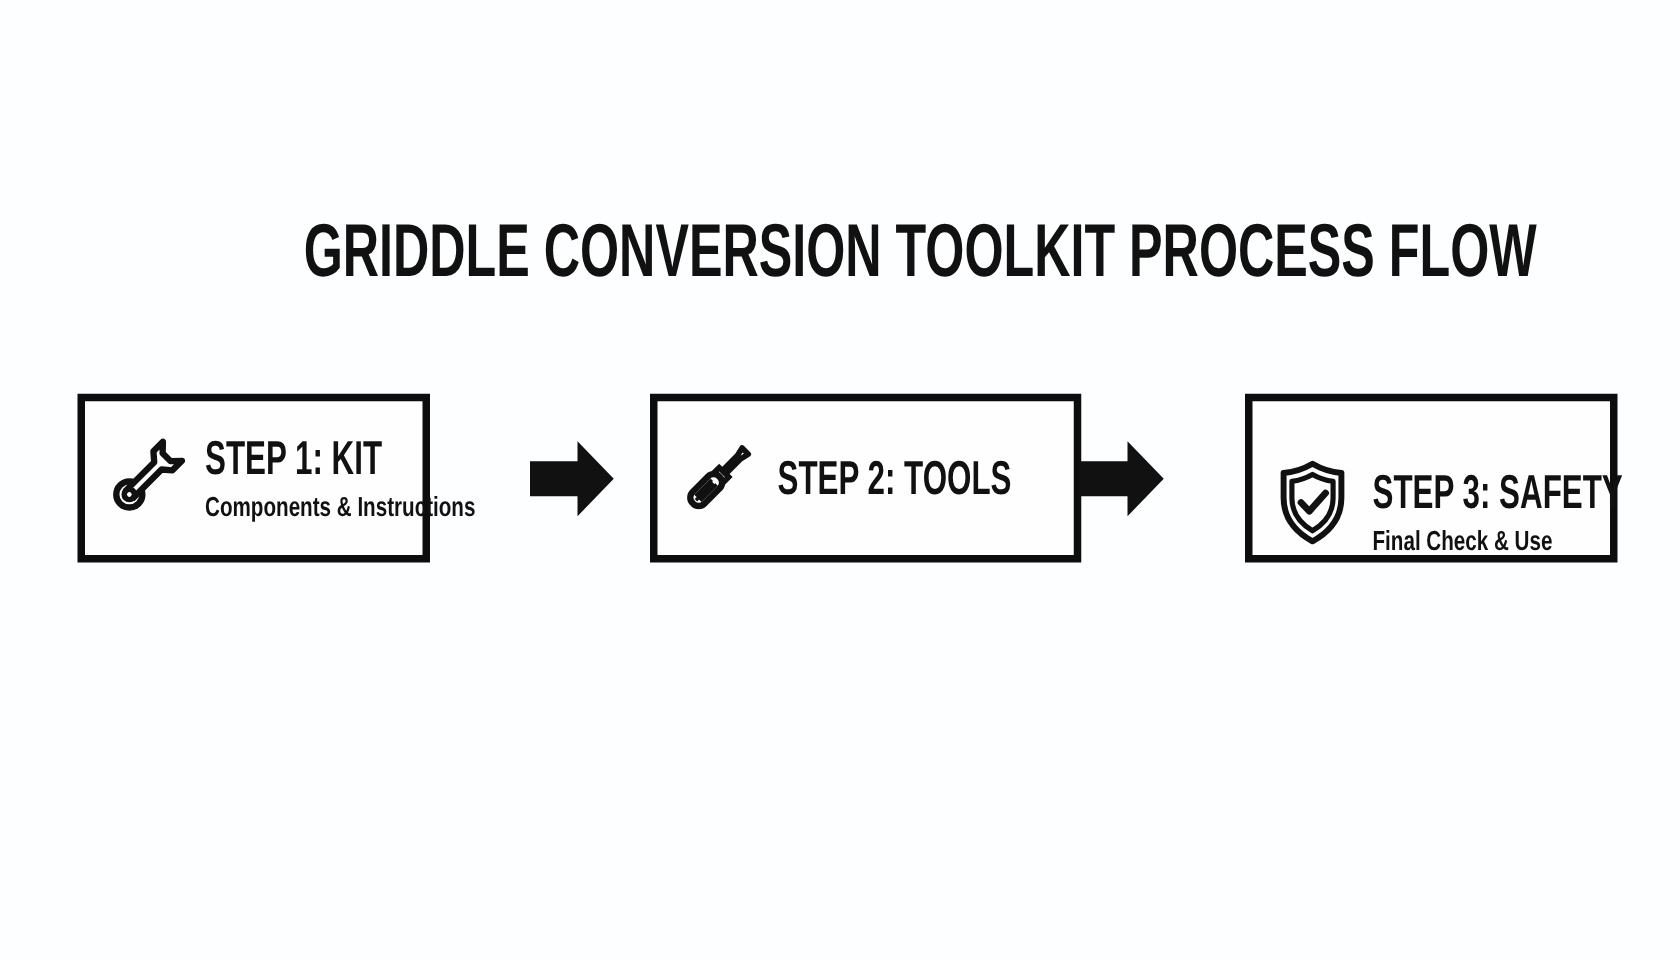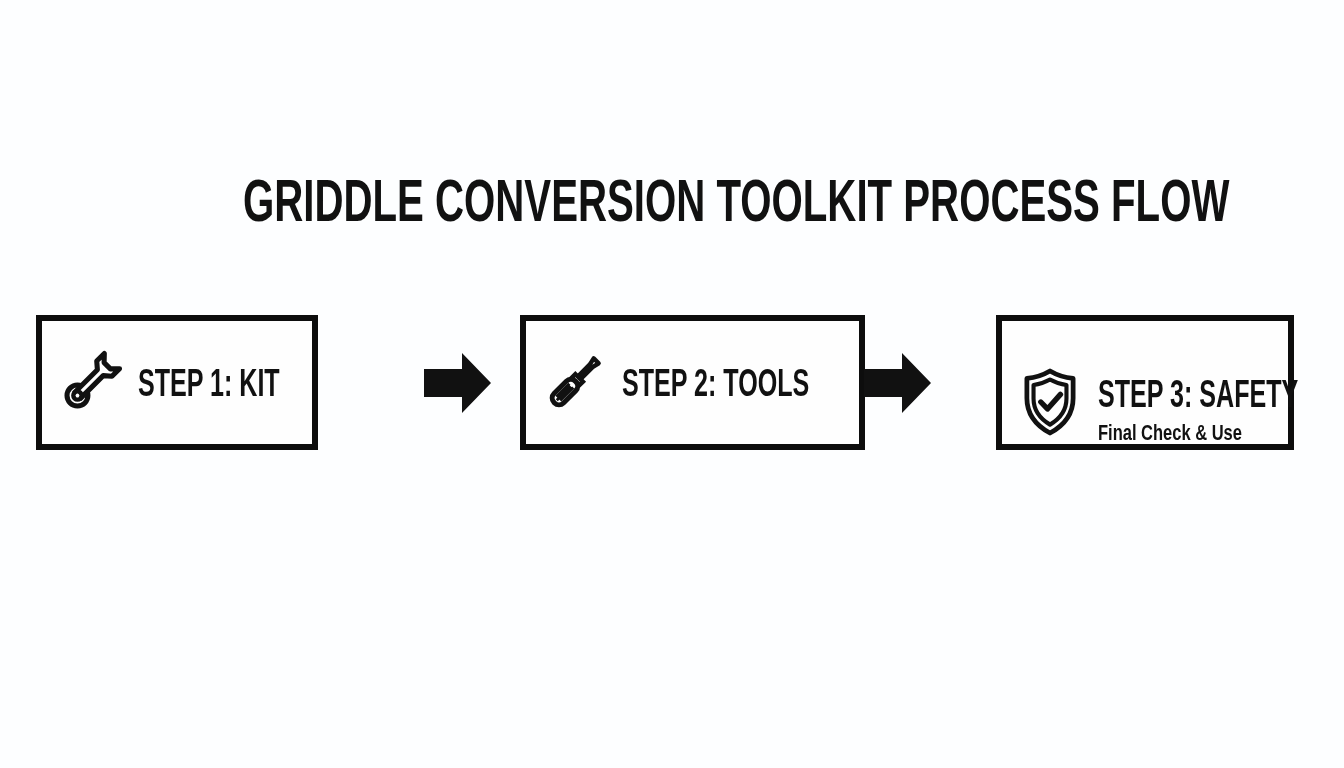--- a/index.html
+++ b/index.html
@@ -35,21 +35,21 @@
   .step-box {
     position: absolute;
     top: 315px;
     height: 135px;
     border: 6px solid #0d0d0d;
     background: #fefefe;
     display: flex;
     align-items: center;
     padding-left: 10px;
   }
-  .step-box.b1 { left: 36px;  width: 282px; text-decoration: underline; }
+  .step-box.b1 { left: 62px;  width: 282px; text-decoration: underline; }
   .step-box.b2 { left: 520px; width: 345px; }
   .step-box.b3 { left: 996px; width: 298px; align-items: flex-end; }
 
   .step-icon {
     width: 76px;
     height: 84px;
     flex: 0 0 auto;
     display: flex;
     align-items: center;
     justify-content: center;
@@ -104,20 +104,23 @@
           <circle cx="12" cy="17.6" r="3.3" fill="#fefefe" stroke="#111111" stroke-width="1.6"></circle>
           <path d="M10.7 17.9 L10.7 7.4 L8.6 5.6 L8.6 2.2 L10.6 4.3 L13.4 4.3 L15.4 2.2 L15.4 5.6 L13.3 7.4 L13.3 17.9" fill="#fefefe" stroke="#111111" stroke-width="1.6" stroke-linejoin="round"></path>
           <circle cx="12" cy="17.6" r="1.3" fill="#fefefe" stroke="#111111" stroke-width="1.4"></circle>
         </g>
       </svg>
     </span>
     <span class="step-text">
       <div class="step-title">
         <span class="condense-l">STEP 1: KIT</span>
       </div>
+      <div class="step-subtitle">
+        <span class="condense-s">Components &amp; Instructions</span>
+      </div>
     </span>
   </div>
 
   <span class="flow-arrow a1">
     <svg viewBox="0 0 68 64" xmlns="http://www.w3.org/2000/svg">
       <polygon points="0,18 38,18 38,2 67,32 38,62 38,46 0,46" fill="#111111"></polygon>
     </svg>
   </span>
 
   <div class="step-box b2">

